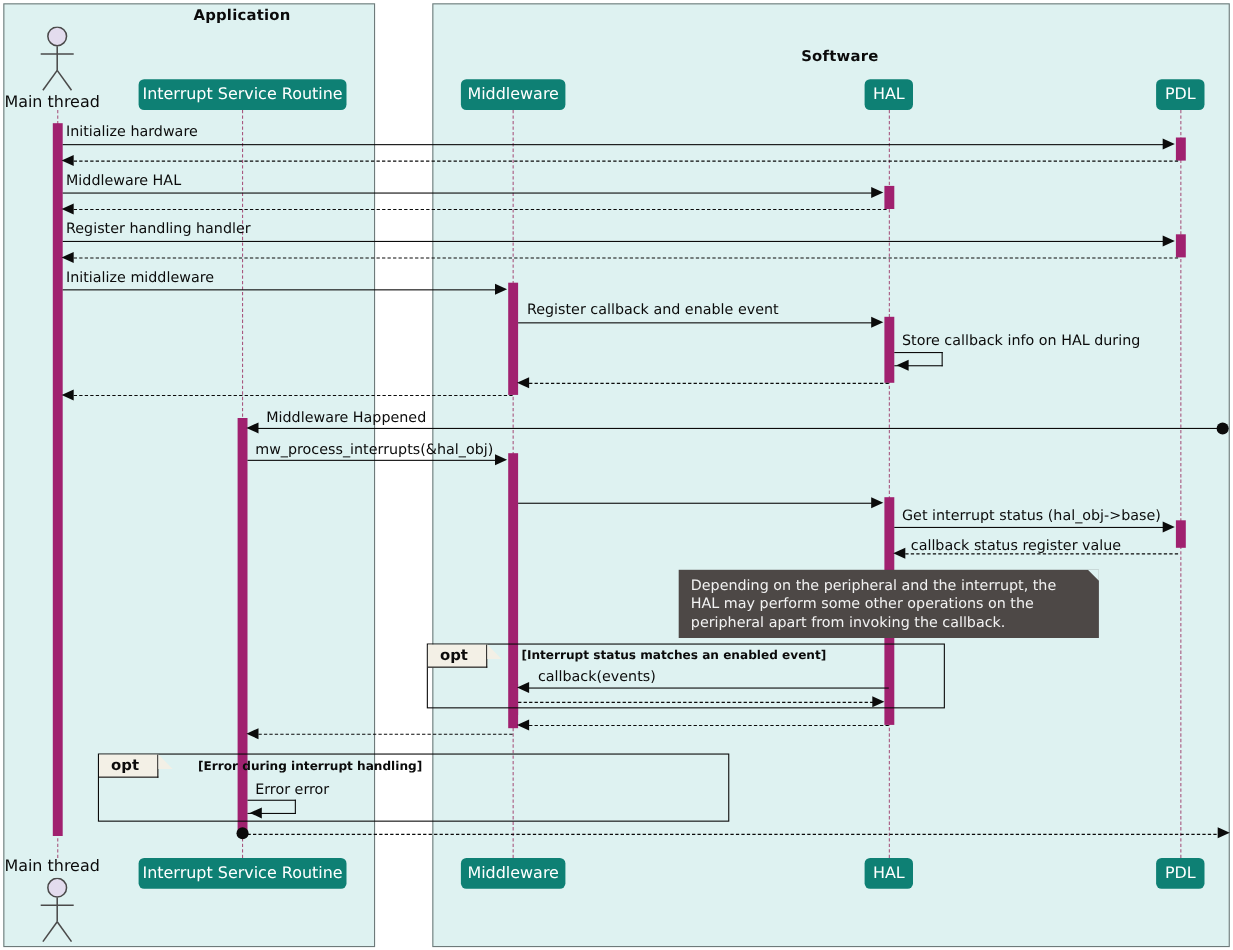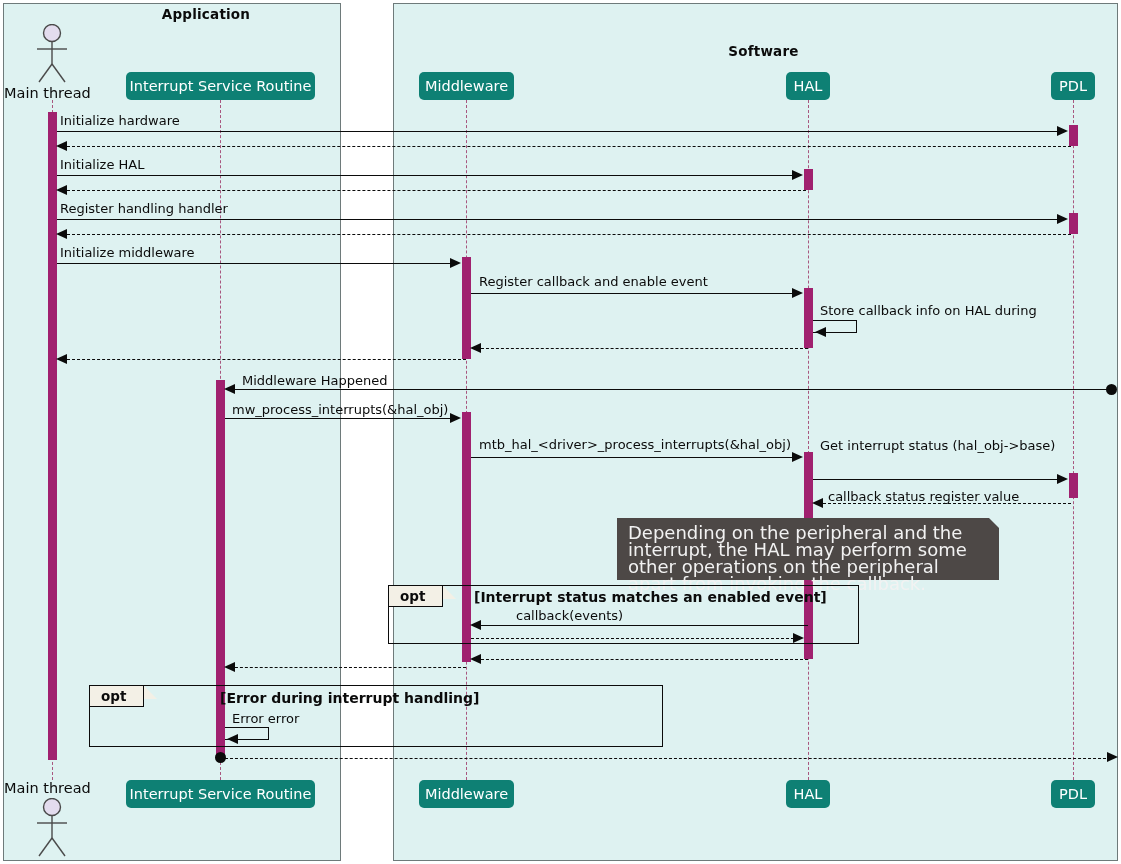--- a/index.html
+++ b/index.html
@@ -109,21 +109,21 @@
     border: 1.3px solid #0B0B0B;
     border-left: none;
     box-sizing: border-box;
     background: transparent;
   }
   
   .note {
     position: absolute;
     background: #4D4846;
     color: #F2F2F2;
-    font-size: 18px;
+    font-size: 13px;
     line-height: 17px;
     padding: 6px 9px 7px 11px;
     box-sizing: border-box;
     font-family: "DejaVu Sans", sans-serif;
   }
   .note-fold {
     position: absolute;
     width: 0; height: 0;
     border-top: 10px solid #DEF2F1;
     border-left: 10px solid transparent;
@@ -151,33 +151,33 @@
   }
   .fragment-tab-corner {
     position: absolute;
     width: 0; height: 0;
     border-bottom: 13px solid #F3F0E6;
     border-right: 13px solid transparent;
   }
   .fragment-guard {
     position: absolute;
     font-weight: bold;
-    font-size: 14px;
+    font-size: 11px;
     color: #0B0B0B;
     white-space: nowrap;
     font-family: "DejaVu Sans", sans-serif;
   }
 </style>
 </head>
 <body>
 
 <div id="canvas">
 
   <div class="frame" style="left:3px; top:3px; width:338px; height:858px;"></div>
-  <div class="frame-title" style="left:3px; top:6px; width:406px;">Application</div>
+  <div class="frame-title" style="left:17px; top:6px; width:406px;">Application</div>
 
   <div class="frame" style="left:393px; top:3px; width:725px; height:858px;"></div>
   <div class="frame-title" style="left:401px; top:6px; width:725px;margin-top:37px;">Software</div>
 
   <div class="lifeline" style="left:52px; top:100px; height:680px;"></div>
   <div class="lifeline" style="left:220px; top:100px; height:680px;"></div>
   <div class="lifeline" style="left:466px; top:100px; height:680px;"></div>
   <div class="lifeline" style="left:808px; top:100px; height:680px;"></div>
   <div class="lifeline" style="left:1073px; top:100px; height:680px;"></div>
 
@@ -219,21 +219,21 @@
 
   <div class="activation" style="left:464px; top:622px; width:7px; height:28px;"></div>
 
   <div class="msg-label" style="left:60px; top:113px;">Initialize hardware</div>
   <div class="msg-line" style="left:57px; top:131px; width:1001px;"></div>
   <div class="arrow arrow-right" style="left:1057px; top:126px;"></div>
 
   <div class="msg-line dotted" style="left:62px; top:146px; width:1009px;"></div>
   <div class="arrow arrow-left" style="left:56px; top:141px;"></div>
 
-  <div class="msg-label" style="left:60px; top:157px;">Initialize HAL</div>
+  <div class="msg-label" style="left:60px; top:157px;">Middleware HAL</div>
   <div class="msg-line" style="left:57px; top:175px; width:736px;"></div>
   <div class="arrow arrow-right" style="left:792px; top:170px;"></div>
 
   <div class="msg-line dotted" style="left:62px; top:190px; width:744px;"></div>
   <div class="arrow arrow-left" style="left:56px; top:185px;"></div>
 
   <div class="msg-label" style="left:60px; top:201px;">Register handling handler</div>
   <div class="msg-line" style="left:57px; top:219px; width:1001px;"></div>
   <div class="arrow arrow-right" style="left:1057px; top:214px;"></div>
 
@@ -260,57 +260,56 @@
 
   <div class="msg-label" style="left:242px; top:373px;">Middleware Happened</div>
   <div class="msg-line" style="left:228px; top:389px; width:884px;"></div>
   <div class="arrow arrow-left" style="left:224px; top:384px;"></div>
   <div class="endpoint-dot" style="left:1106px; top:384px;"></div>
 
   <div class="msg-label" style="left:232px; top:402px;">mw_process_interrupts(&amp;hal_obj)</div>
   <div class="msg-line" style="left:225px; top:418px; width:226px;"></div>
   <div class="arrow arrow-right" style="left:450px; top:413px;"></div>
 
-  <div class="msg-label" style="left:479px; top:437px;">mtb_hal_&lt;driver&gt;_process_interrupts(&amp;hal_obj)</div>
   <div class="msg-line" style="left:471px; top:457px; width:322px;"></div>
   <div class="arrow arrow-right" style="left:792px; top:452px;"></div>
 
-  <div class="msg-label" style="left:820px; top:438px;text-align:right;">Get interrupt status (hal_obj-&gt;base)</div>
+  <div class="msg-label" style="left:820px; top:462px;text-align:right;">Get interrupt status (hal_obj-&gt;base)</div>
   <div class="msg-line" style="left:813px; top:479px; width:245px;"></div>
   <div class="arrow arrow-right" style="left:1057px; top:474px;"></div>
 
   <div class="msg-label" style="left:828px; top:489px;">callback status register value</div>
   <div class="msg-line dotted" style="left:818px; top:503px; width:253px;"></div>
   <div class="arrow arrow-left" style="left:812px; top:498px;"></div>
 
   <div class="note" style="left:617px; top:518px; width:382px; height:62px;">Depending on the peripheral and the interrupt, the HAL may perform some other operations on the peripheral apart from invoking the callback.</div>
   <div class="note-fold" style="left:989px; top:518px;"></div>
 
   <div class="fragment" style="left:388px; top:585px; width:471px; height:59px;"></div>
   <div class="fragment-tab" style="left:389px; top:586px; width:54px; height:21px;">opt</div>
   <div class="fragment-tab-corner" style="left:443px; top:586px;"></div>
   <div class="fragment-guard" style="left:474px; top:589px;">[Interrupt status matches an enabled event]</div>
 
-  <div class="msg-label" style="left:516px; top:608px;">callback(events)</div>
+  <div class="msg-label" style="left:489px; top:608px;">callback(events)</div>
   <div class="msg-line" style="left:476px; top:625px; width:332px;"></div>
   <div class="arrow arrow-left" style="left:470px; top:620px;"></div>
 
   <div class="msg-line dotted" style="left:471px; top:638px; width:323px;"></div>
   <div class="arrow arrow-right" style="left:793px; top:633px;"></div>
 
   <div class="msg-line dotted" style="left:476px; top:659px; width:332px;"></div>
   <div class="arrow arrow-left" style="left:470px; top:654px;"></div>
 
   <div class="msg-line dotted" style="left:230px; top:667px; width:236px;"></div>
   <div class="arrow arrow-left" style="left:224px; top:662px;"></div>
 
   <div class="fragment" style="left:89px; top:685px; width:574px; height:62px;"></div>
   <div class="fragment-tab" style="left:90px; top:686px; width:54px; height:21px;">opt</div>
   <div class="fragment-tab-corner" style="left:144px; top:686px;"></div>
-  <div class="fragment-guard" style="left:180px; top:690px;margin-left:40px;">[Error during interrupt handling]</div>
+  <div class="fragment-guard" style="left:180px; top:690px;">[Error during interrupt handling]</div>
 
   <div class="msg-label" style="left:232px; top:711px;">Error error</div>
   <div class="selfmsg" style="left:225px; top:727px; width:44px; height:13px;"></div>
   <div class="arrow arrow-left" style="left:227px; top:734px;"></div>
 
   <div class="note-fold" style="left:631px; top:716px;"></div>
 
   <div class="endpoint-dot" style="left:215px; top:752px;"></div>
   <div class="msg-line dotted" style="left:225px; top:758px; width:886px;"></div>
   <div class="arrow arrow-right" style="left:1107px; top:752px;"></div>

